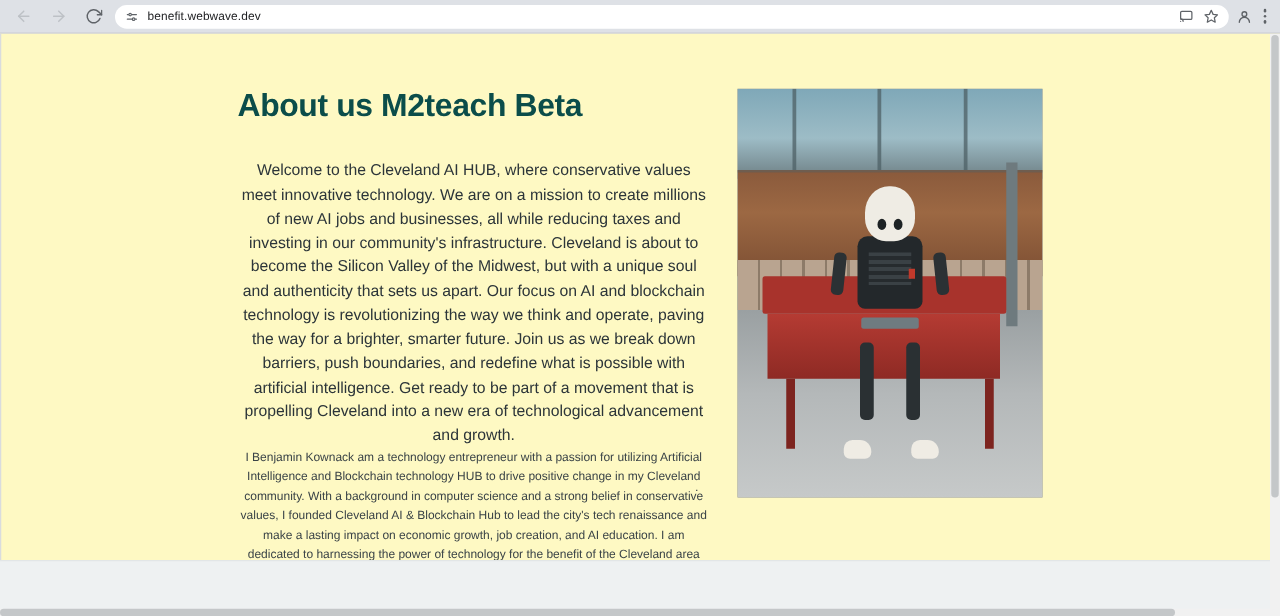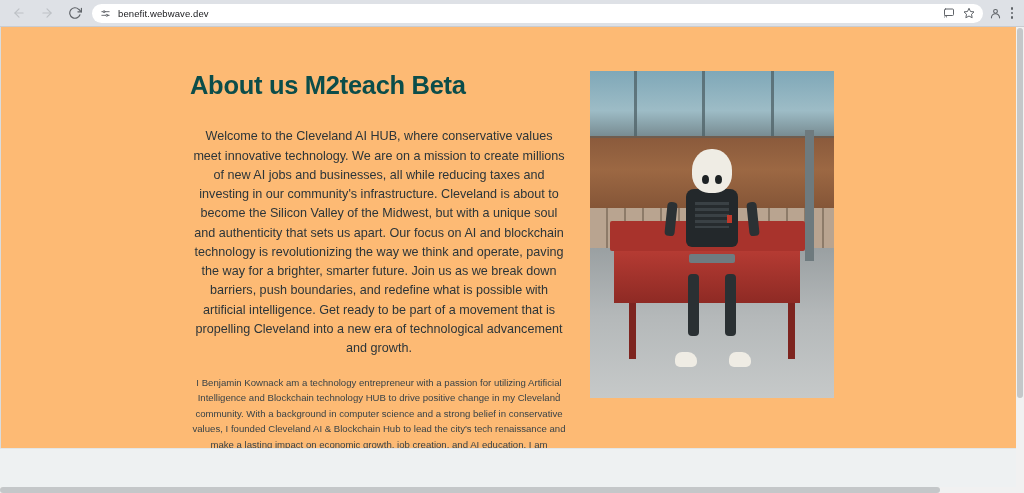--- a/index.html
+++ b/index.html
@@ -60,21 +60,21 @@
     display: flex; align-items: center; justify-content: center;
   }
   .menu-dots { display: flex; flex-direction: column; gap: 2px; align-items: center; padding: 0 3px; }
   .menu-dots i { width: 2.5px; height: 2.5px; border-radius: 50%; background: #5f6368; display: block; }
 
   
   .viewport {
     position: relative;
     width: 1024px;
     height: 466px;
-    background: #fdba74;
+    background: #fef9c3;
     overflow: hidden;
   }
 
   .page-content {
     display: flex;
     gap: 22px;
     padding: 44px 190px 0 190px;
     height: 400px;
   }
 
@@ -90,21 +90,20 @@
     letter-spacing: -0.3px;
     margin-bottom: 27px;
     line-height: 1.15;
   }
 
   .intro-para {
     font-size: 12.6px;
     line-height: 1.53;
     color: #2c3539;
     text-align: center;
-    margin-bottom: 16px;
   }
 
   .bio-para {
     font-size: 9.6px;
     line-height: 1.62;
     color: #3a4347;
     text-align: center;
   }
 
   .col-right {

